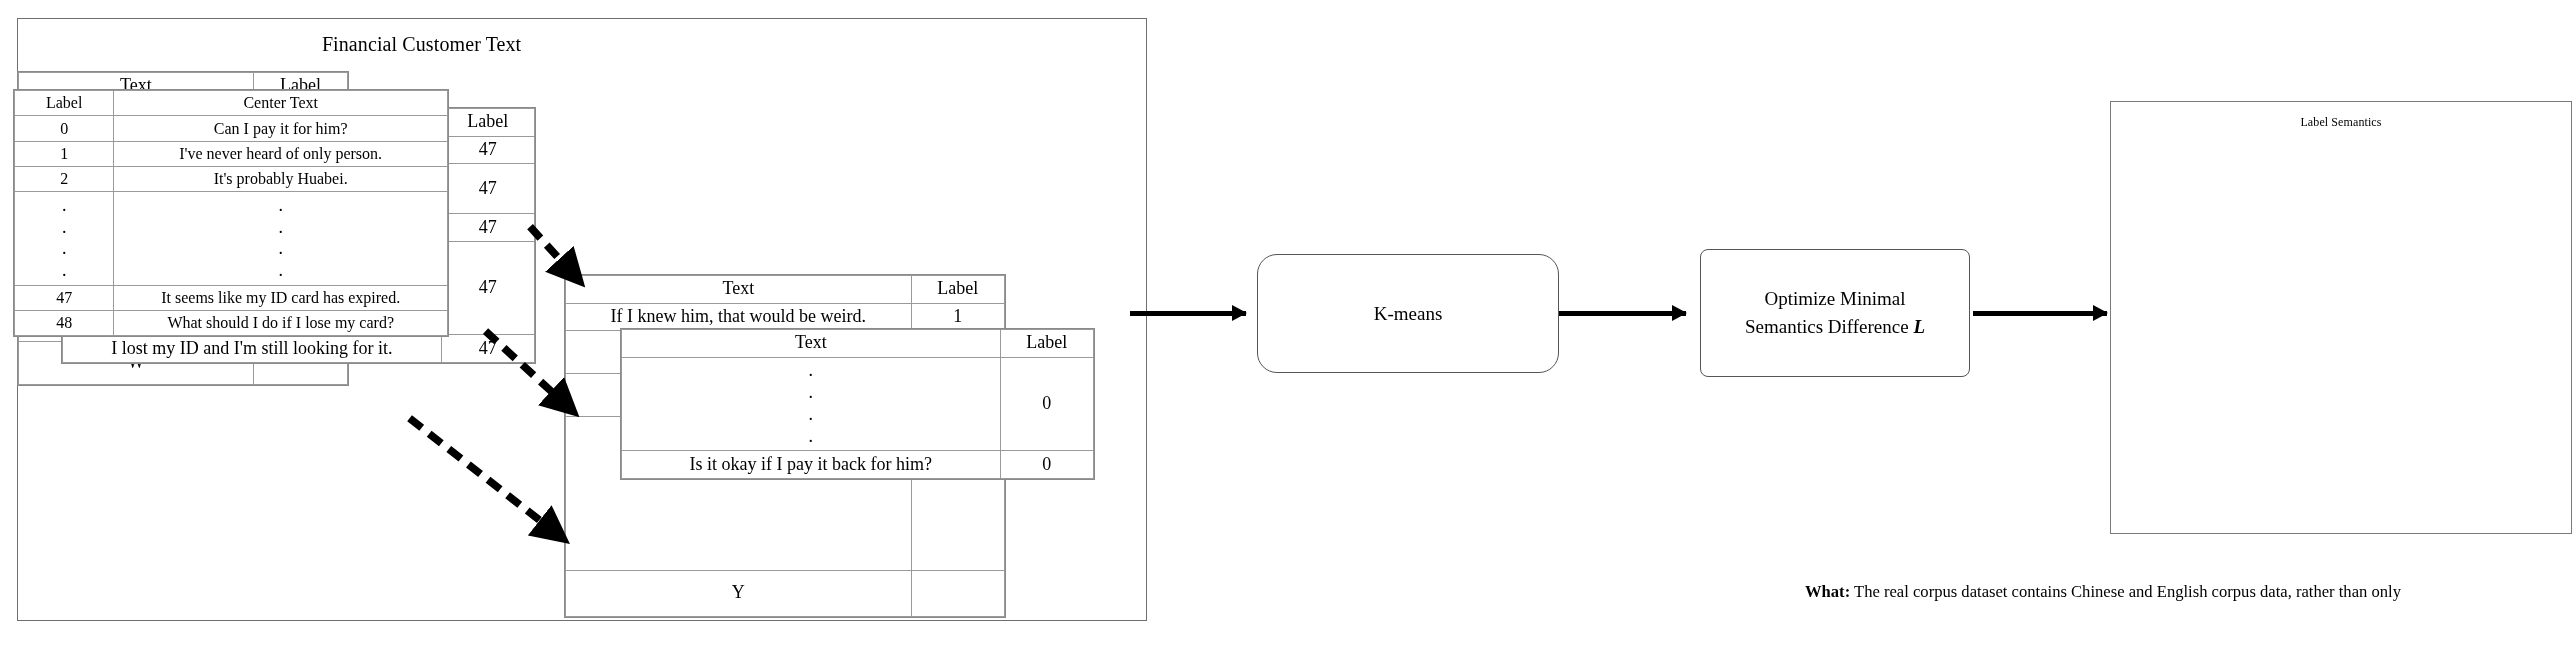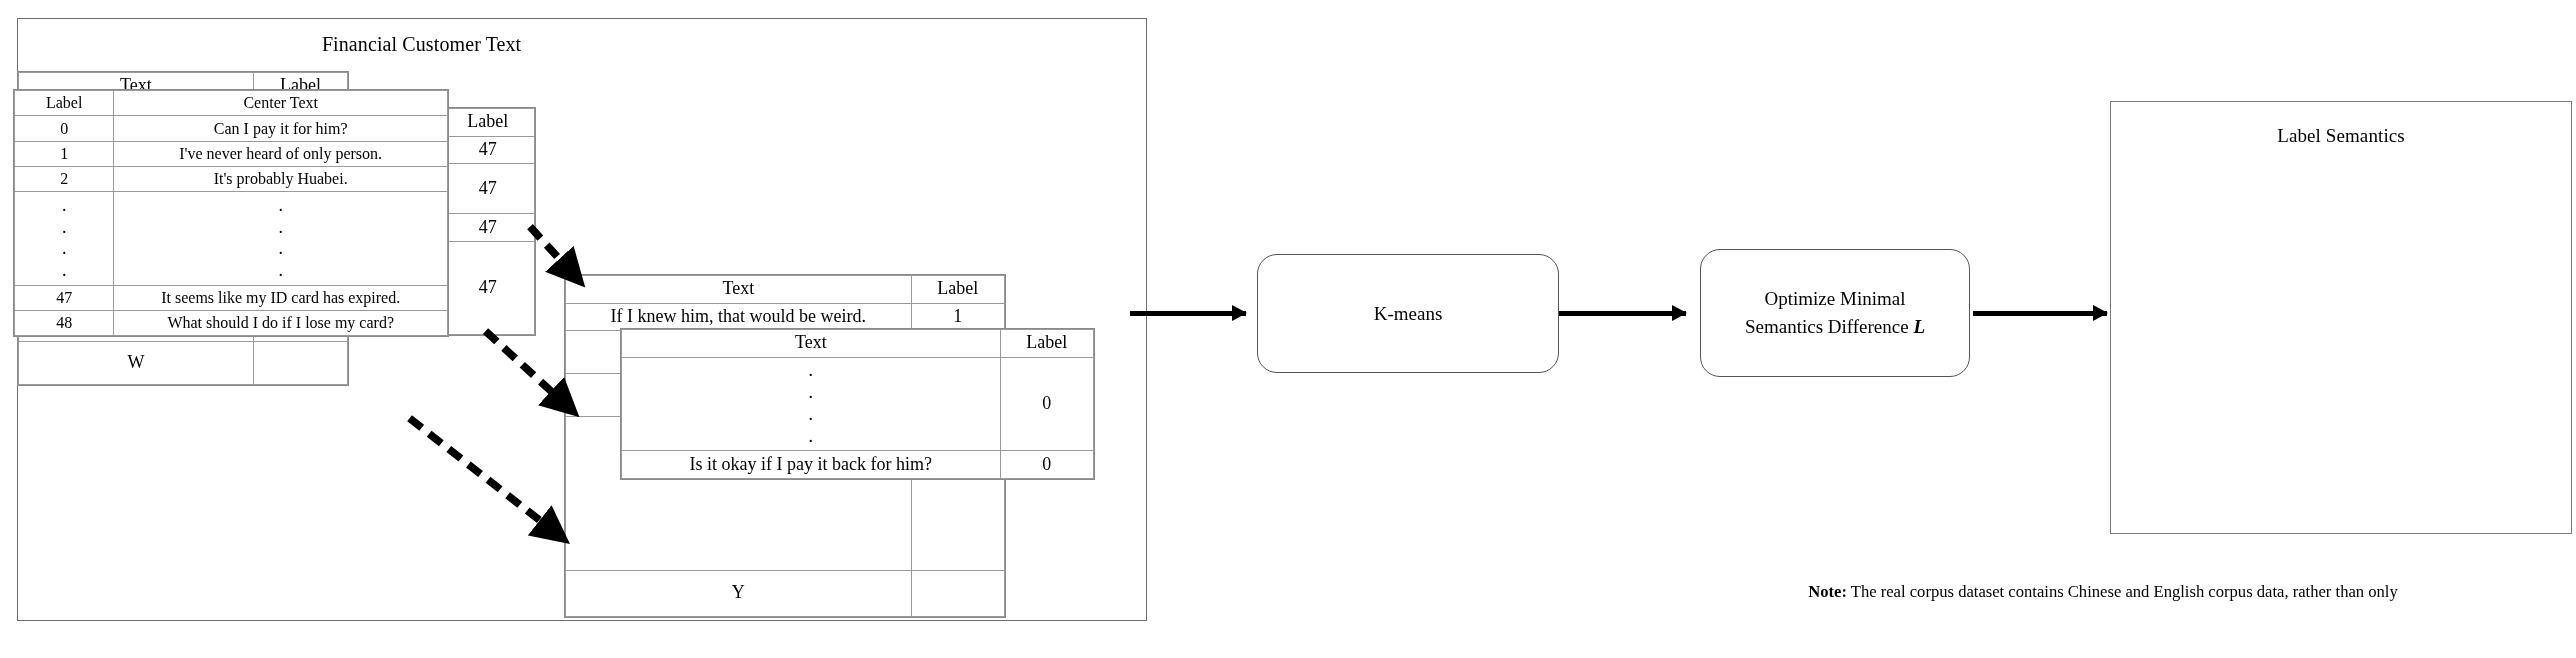--- a/index.html
+++ b/index.html
@@ -90,21 +90,21 @@
     background: #ffffff;
     display: flex;
     align-items: center;
     justify-content: center;
     text-align: center;
     font-size: 19px;
     line-height: 1.45;
     box-sizing: border-box;
   }
   #proc-kmeans   { left: 1257px; top: 254px; width: 302px; height: 119px; }
-  #proc-optimize { left: 1700px; top: 249px; width: 270px; height: 128px; }
+  #proc-optimize { left: 1700px; top: 249px; width: 270px; height: 128px; border-radius: 8px; }
   .proc-box i { font-style: italic; font-weight: bold; }
 
   
   .solid-arrow { position: absolute; height: 4.7px; background: #000; }
   .solid-arrow:after {
     content: "";
     position: absolute;
     right: -1.2px;
     top: 50%;
     transform: translateY(-50%);
@@ -120,21 +120,21 @@
   .semantics-panel {
     position: absolute;
     left: 2110px;
     top: 101px;
     width: 462px;
     height: 433px;
     border: 1.2px solid #7a7a7a;
     background: #ffffff;
     box-sizing: border-box;
   }
-  .semantics-panel .panel-title { top: 23px; font-size: 19px; }
+  .semantics-panel .panel-title { top: 13px; font-size: 12px; }
   #tbl-semantics {
     position: absolute;
     left: 13px;
     top: 89px;
     width: 436px;
     font-size: 16px;
   }
   #tbl-semantics .lbl-col { width: 89px; }
 
   
@@ -206,20 +206,24 @@
       <td>I think I lost my ID,</td>
       <td class="lbl-col">47</td>
     </tr>
     <tr>
       <td class="dots">
             <span>.</span>
             <span>.</span>
             <span>.</span>
             <span>.</span>
           </td>
+      <td class="lbl-col">47</td>
+    </tr>
+    <tr>
+      <td>I lost my ID and I'm still looking for it.</td>
       <td class="lbl-col">47</td>
     </tr>
   </tbody>
     </table>
 </div>
 
 <div class="dtable" id="tbl-c">
   <table>
     <tbody>
         <tr>
@@ -344,15 +348,15 @@
     </tr>
     <tr>
       <td class="lbl-col">48</td>
       <td>What should I do if I lose my card?</td>
     </tr>
   </tbody>
     </table>
 </div>
 
 <div class="note">
-  <b>Note:</b><span> The real corpus dataset contains Chinese and English corpus data, rather than only</span><br>
+  <b>What:</b><span> The real corpus dataset contains Chinese and English corpus data, rather than only</span><br>
 </div>
 
 
 </body></html>

